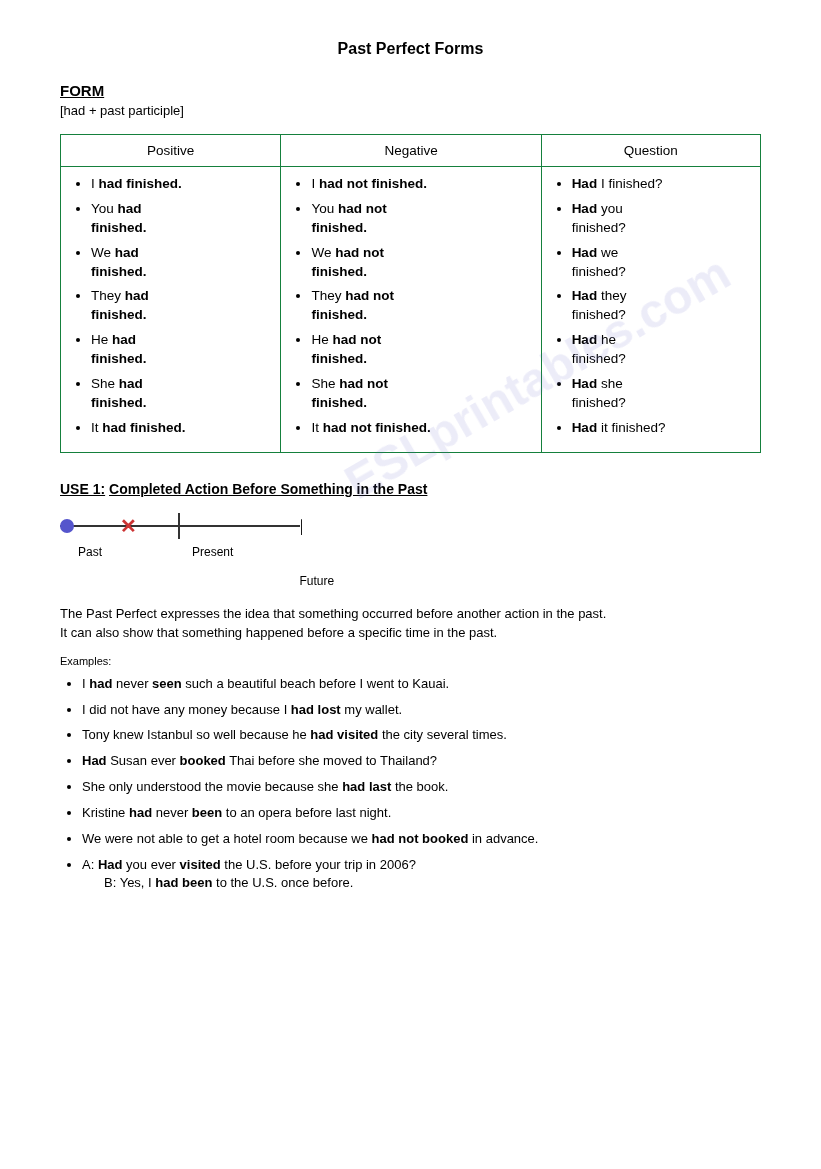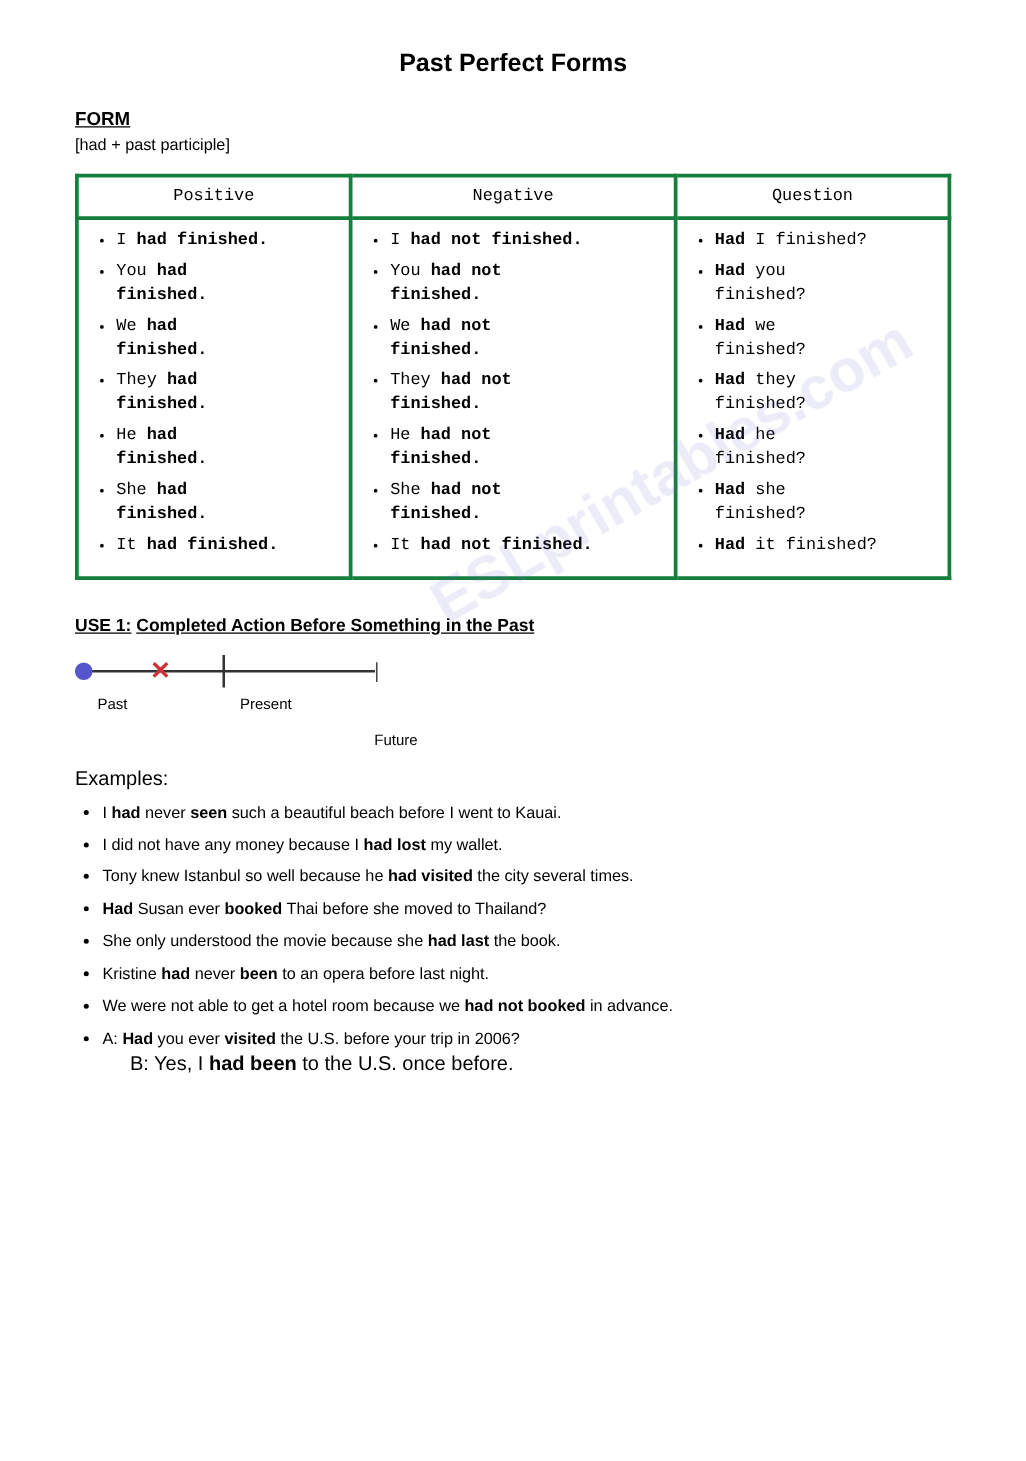--- a/index.html
+++ b/index.html
@@ -7,45 +7,44 @@
       font-family: Arial, sans-serif;
       font-size: 14px;
       background: #fff;
       color: #000;
       width: 821px;
       min-height: 1169px;
       padding: 40px 60px;
     }
     h1 {
       text-align: center;
-      font-size: 20px;
+      font-size: 16px;
       font-weight: bold;
       margin-bottom: 24px;
     }
     .section-label {
       font-size: 15px;
       font-weight: bold;
       text-decoration: underline;
       margin-bottom: 4px;
     }
     .formula {
       font-size: 13px;
       margin-bottom: 16px;
     }
     table {
       width: 100%;
       border-collapse: collapse;
       margin-bottom: 28px;
       font-size: 13.5px;
     }
     table th, table td {
-      border: 3px solid #15803d;
+      border: 1px solid #15803d;
       padding: 8px 12px;
       vertical-align: top;
-      font-family: Liberation Mono, monospace;
     }
     table th {
       font-weight: normal;
       background: #fff;
     }
     table td ul {
       list-style: disc;
       padding-left: 18px;
     }
     table td ul li {
@@ -90,35 +89,35 @@
     }
     .timeline-labels span:nth-child(1) { margin-left: 18px; }
     .timeline-labels span:nth-child(2) { margin-left: 82px; }
     .timeline-labels span:nth-child(3) { margin-left: 58px; }
     .description {
       font-size: 13px;
       line-height: 1.5;
       margin-bottom: 12px;
     }
     .examples-label {
-      font-size: 16px;
+      font-size: 11px;
       margin-bottom: 8px;
     }
     .examples-list {
       list-style: disc;
       padding-left: 22px;
       font-size: 13px;
     }
     .examples-list li {
       margin-bottom: 7px;
       line-height: 1.45;
     }
     .sub-item {
       margin-left: 22px;
-      font-size: 16px;
+      font-size: 13px;
       line-height: 1.45;
       margin-bottom: 7px;
     }
     
     .watermark {
       position: fixed;
       top: 350px;
       left: 320px;
       font-size: 48px;
       color: rgba(100,100,200,0.12);
@@ -198,20 +197,24 @@
       <div style="position:absolute; top:2px; left:118px; width:2px; height:26px; background:#333;"></div>
       <div style="position:absolute; top:50%; left:238px; transform:translateY(-50%); font-size:13px;">│</div>
     </div>
     <div class="timeline-labels">
       <span>Past</span>
       <span style="margin-left:68px;">Present</span>
       <span style="margin-left:44px;margin-top:29px;">Future</span>
     </div>
   </div>
 
+  <p class="description">
+    <span>The Past Perfect expresses the idea that something occurred before another action in the past.</span><br>
+    <span>It can also show that something happened before a specific time in the past.</span>
+  </p>
 
   <p class="examples-label">Examples:</p>
 
   <ul class="examples-list">
     <li>I <span class="bold">had</span> never <span class="bold">seen</span> such a beautiful beach before I went to Kauai.</li>
     <li>I did not have any money because I <span class="bold">had lost</span> my wallet.</li>
     <li>Tony knew Istanbul so well because he <span class="bold">had visited</span> the city several times.</li>
     <li><span class="bold">Had</span> Susan ever <span class="bold">booked</span> Thai before she moved to Thailand?</li>
     <li>She only understood the movie because she <span class="bold">had last</span> the book.</li>
     <li>Kristine <span class="bold">had</span> never <span class="bold">been</span> to an opera before last night.</li>

